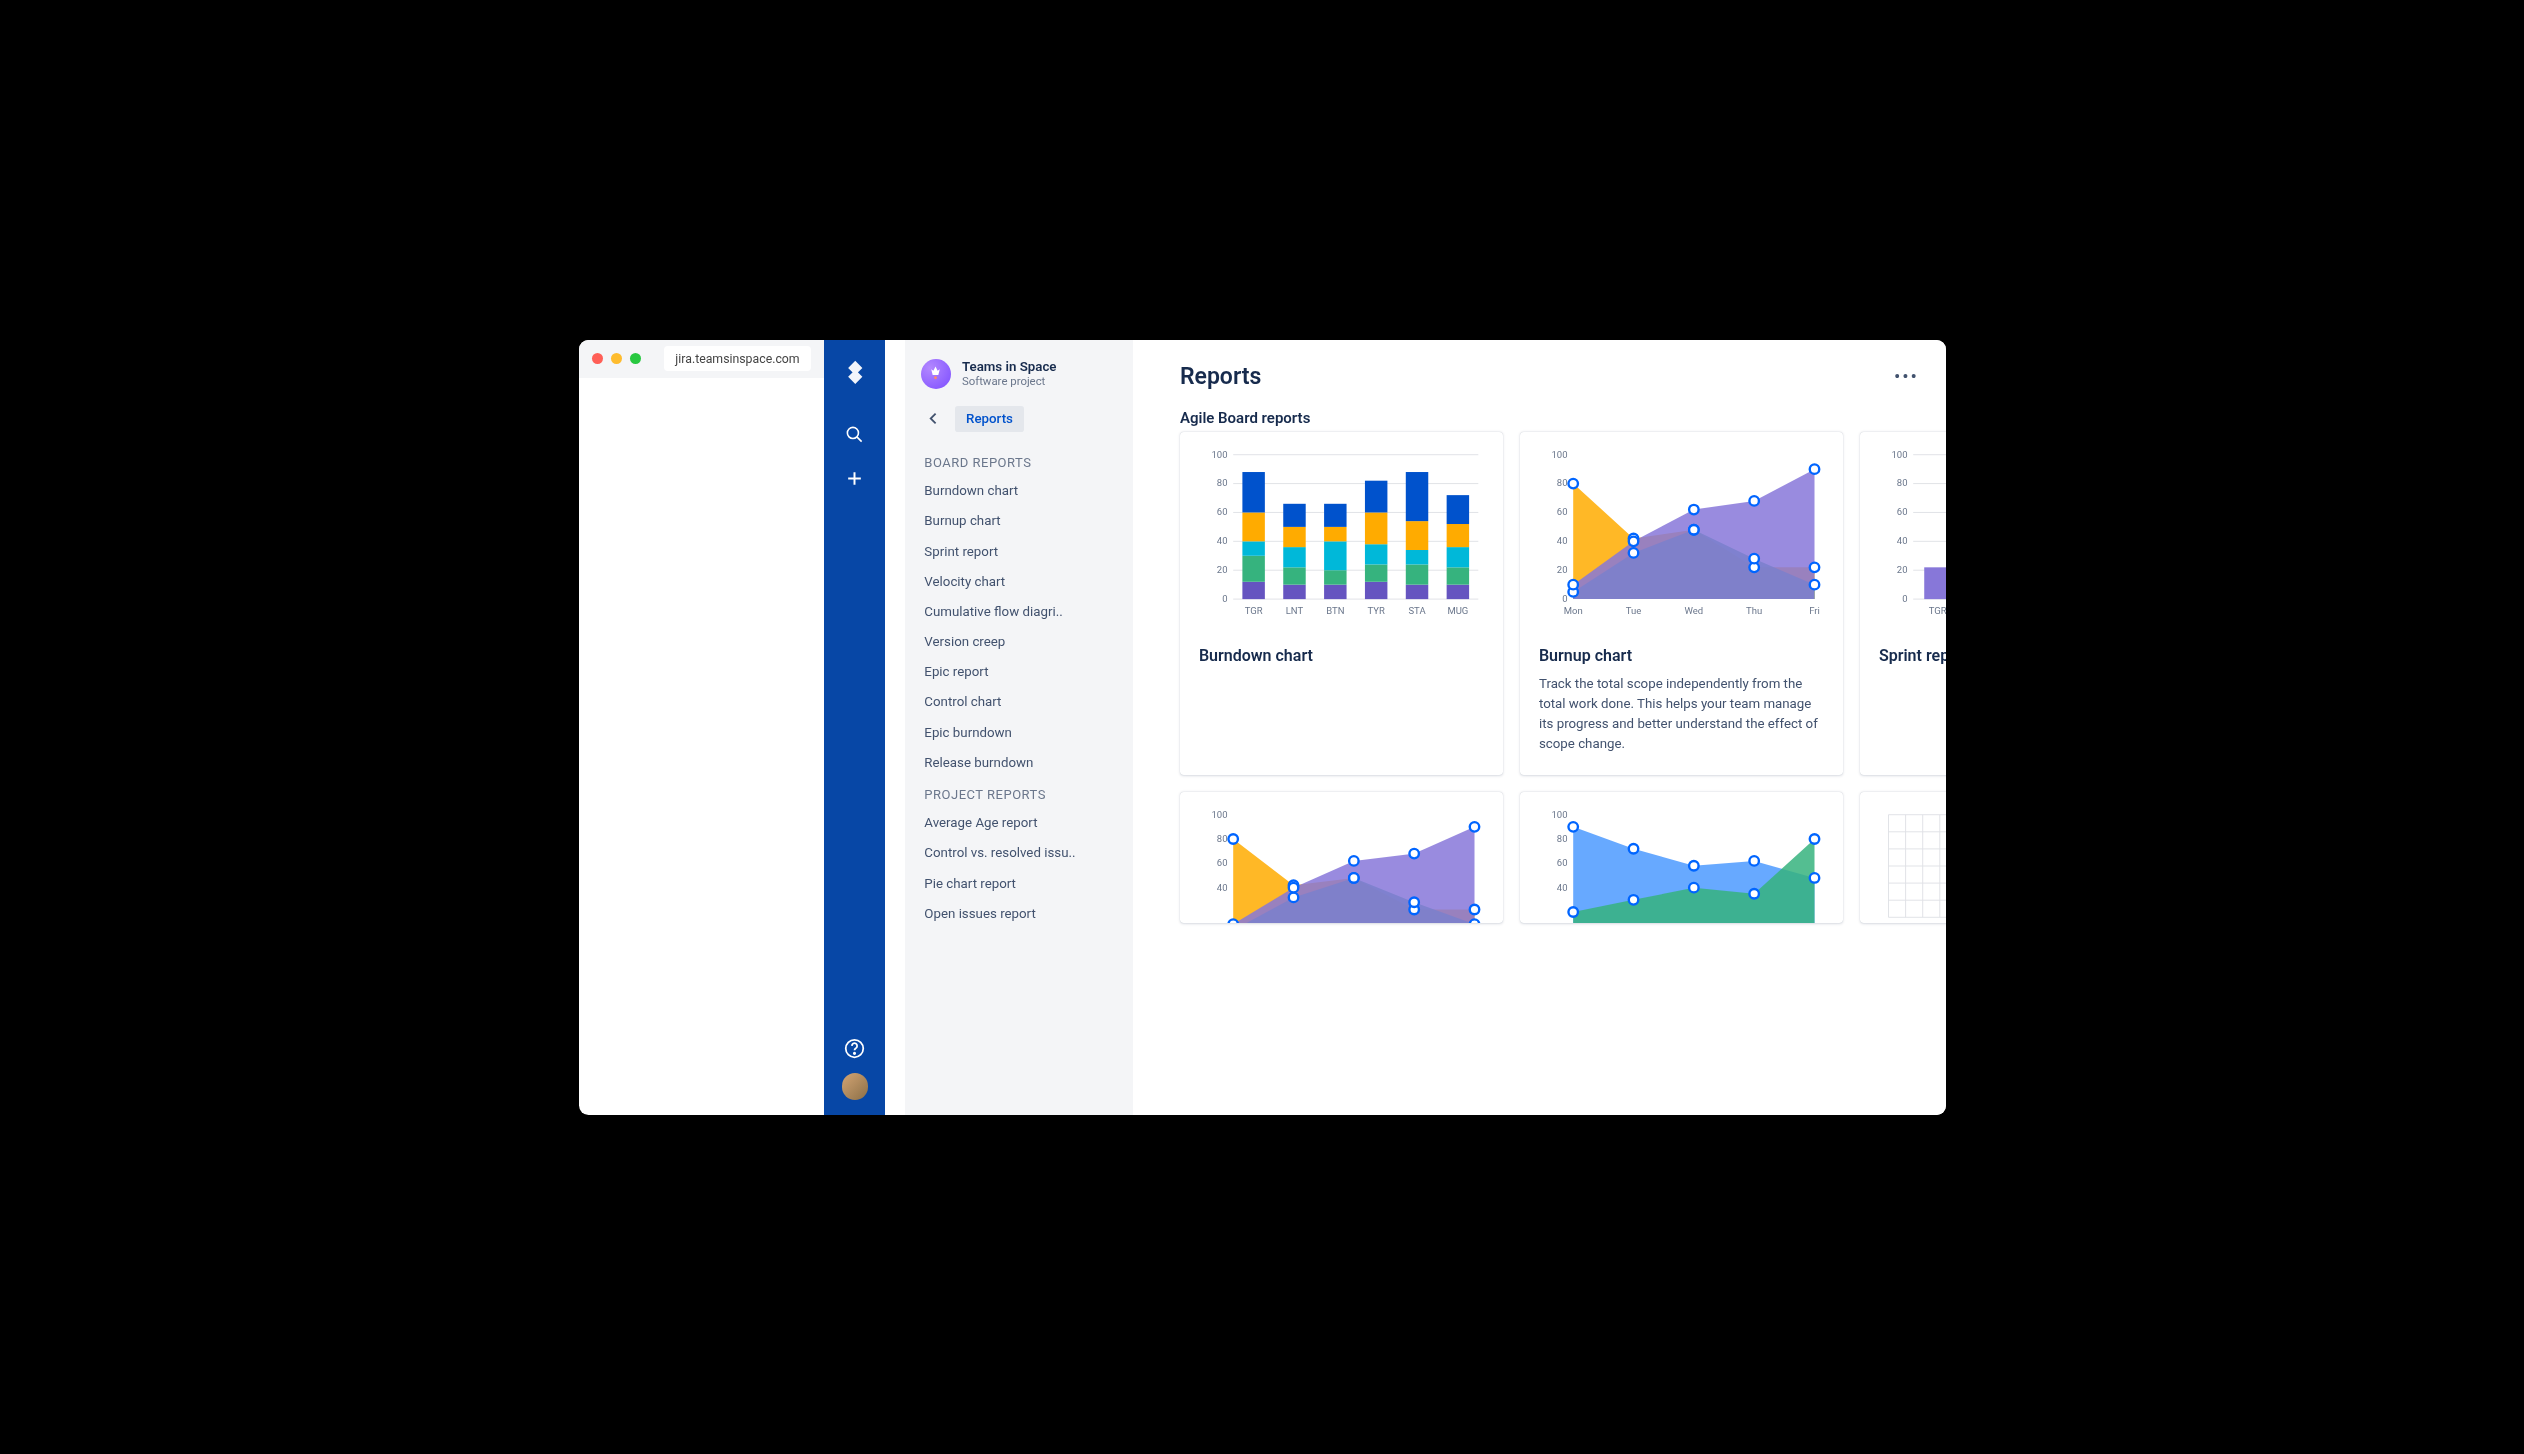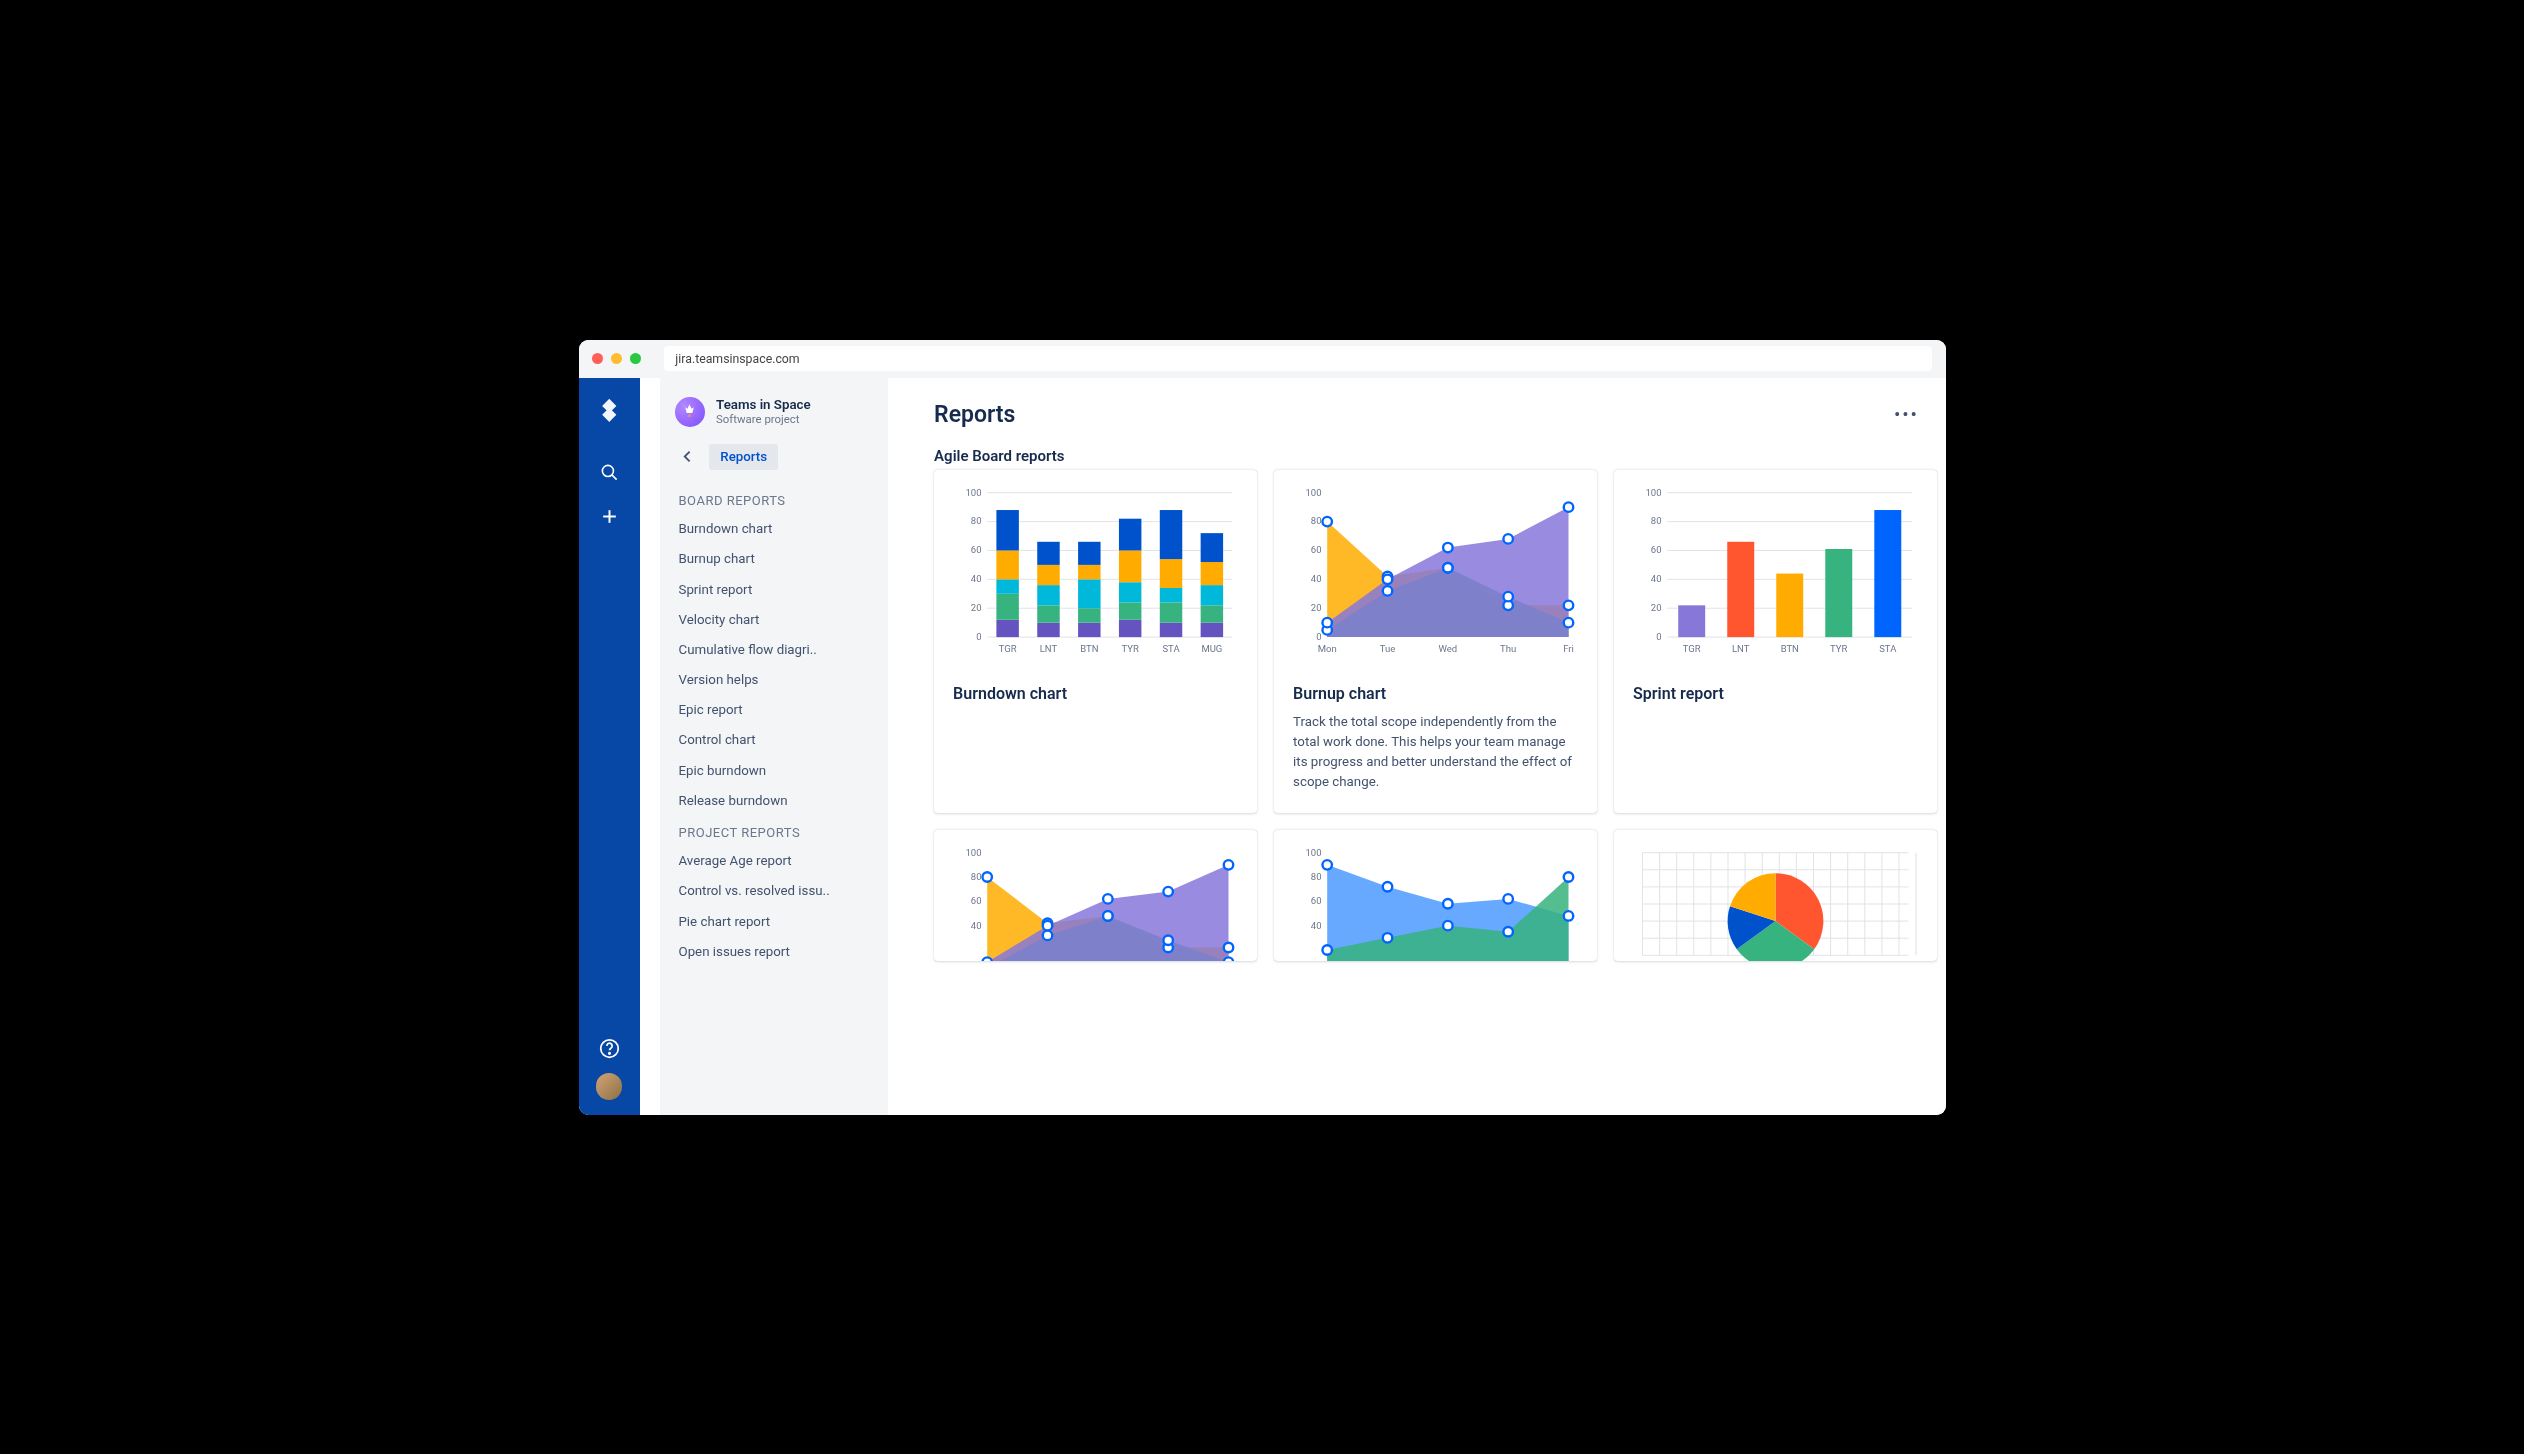--- a/index.html
+++ b/index.html
@@ -1,17 +1,17 @@
 <!DOCTYPE html>
 <html style="font-size:15px"><head>
 <meta charset="utf-8">
 <style>
 * { box-sizing: border-box; margin: 0; padding: 0; }
 body { font-family: -apple-system, BlinkMacSystemFont, "Segoe UI", Roboto, sans-serif; background: #000; display: flex; justify-content: center; align-items: center; min-height: 100vh; }
-.frame { width: 1367px; height: 775px; background: #fff; border-radius: 9.5px; overflow: hidden; display: flex; flex-direction: column; }
+.frame { width: 1367px; height: 775px; background: #fff; border-radius: 9.5px; overflow: hidden; display: flex; flex-direction: row; }
 
 
 .browser-bar { height: 38px; background: #f4f5f7; display: flex; align-items: center; padding: 0 13.3px; gap: 13.3px; }
 .traffic { display: flex; gap: 7.6px; }
 .dot { width: 11.4px; height: 11.4px; border-radius: 50%; }
 .dot-r { background: #ff5f57; }
 .dot-y { background: #febc2e; }
 .dot-g { background: #28c840; }
 .url-bar { flex: 1; height: 25px; background: #fff; border-radius: 3.8px; display: flex; align-items: center; padding: 0 11.4px; font-size: 12.3px; color: #444; margin-left: 9.5px; }
 
@@ -123,21 +123,21 @@
         <div class="crumb-pill">Reports</div>
       </div>
 
       <div class="sb-heading">BOARD REPORTS</div>
       <div id="sb-sec1">
           <div class="sb-item">Burndown chart</div>
           <div class="sb-item">Burnup chart</div>
           <div class="sb-item">Sprint report</div>
           <div class="sb-item">Velocity chart</div>
           <div class="sb-item">Cumulative flow diagri..</div>
-          <div class="sb-item">Version helps</div>
+          <div class="sb-item">Version creep</div>
           <div class="sb-item">Epic report</div>
           <div class="sb-item">Control chart</div>
           <div class="sb-item">Epic burndown</div>
           <div class="sb-item">Release burndown</div>
         </div>
 
       <div class="sb-heading">PROJECT REPORTS</div>
       <div id="sb-sec2">
           <div class="sb-item">Average Age report</div>
           <div class="sb-item">Control vs. resolved issu..</div>

